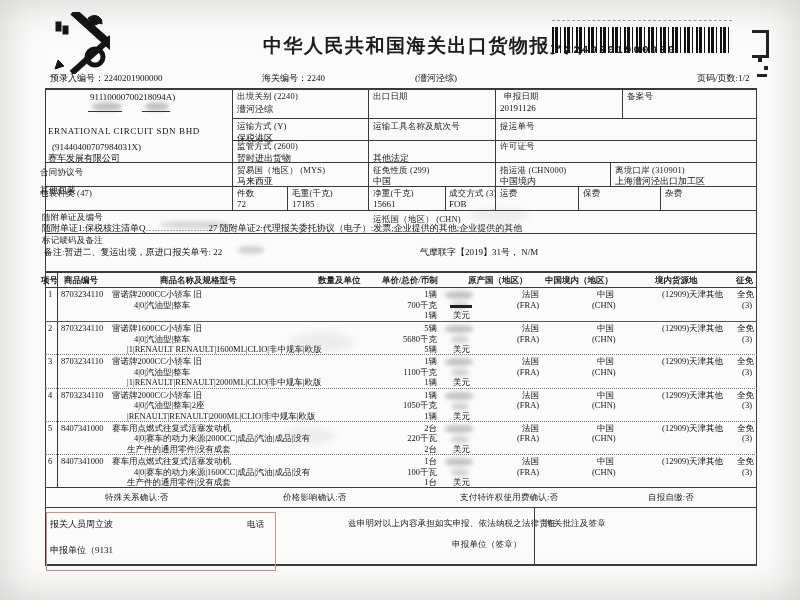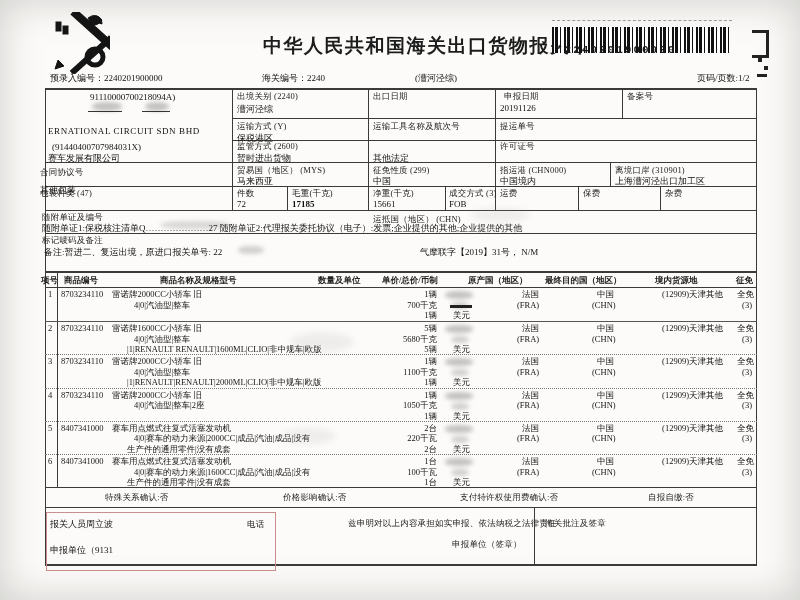--- a/index.html
+++ b/index.html
@@ -136,21 +136,21 @@
   <div class="abs lab" style="left:500px;top:165px;">指运港 (CHN000)</div>
   <div class="abs val" style="left:500px;top:175px;">中国境内</div>
   <div class="abs lab" style="left:615px;top:165px;">离境口岸 (310901)</div>
   <div class="abs val" style="left:615px;top:175px;">上海漕河泾出口加工区</div>
 
   <div class="abs lab" style="left:40px;top:188px;">包装种类 (47)</div>
   <div class="abs val" style="left:40px;top:184px;font-family:Liberation Serif, serif;">其他包装</div>
   <div class="abs lab" style="left:237px;top:188px;">件数</div>
   <div class="abs val" style="left:237px;top:199px;">72</div>
   <div class="abs lab" style="left:292px;top:188px;">毛重(千克)</div>
-  <div class="abs val" style="left:292px;top:199px;font-weight:bold;">17185</div>
+  <div class="abs val" style="left:292px;top:199px;">17185</div>
   <div class="abs lab" style="left:373px;top:188px;">净重(千克)</div>
   <div class="abs val" style="left:373px;top:199px;">15661</div>
   <div class="abs lab" style="left:449px;top:188px;">成交方式 (3)</div>
   <div class="abs val" style="left:449px;top:199px;">FOB</div>
   <div class="abs lab" style="left:500px;top:188px;">运费</div>
   <div class="abs lab" style="left:583px;top:188px;">保费</div>
   <div class="abs lab" style="left:665px;top:188px;">杂费</div>
 
   <div class="abs lab" style="left:42px;top:212px;text-align:right;">随附单证及编号</div>
   <div class="abs val" style="left:42px;top:222px;">随附单证1:保税核注清单Q…………………27 随附单证2:代理报关委托协议（电子）:发票;企业提供的其他;企业提供的其他</div>
@@ -160,21 +160,21 @@
   <div class="abs val" style="left:44px;top:246px;">备注:暂进二、复运出境，原进口报关单号: 22</div>
   <div class="sm" style="left:238px;top:246px;width:26px;height:8px;opacity:.3;"></div>
   <div class="abs val" style="left:420px;top:246px;">气摩联字【2019】31号， N/M</div>
 
   <div class="abs hdr" style="left:41px;top:275px;">项号</div>
   <div class="abs hdr" style="left:64px;top:275px;">商品编号</div>
   <div class="abs hdr" style="left:160px;top:275px;">商品名称及规格型号</div>
   <div class="abs hdr" style="left:318px;top:275px;">数量及单位</div>
   <div class="abs hdr" style="left:382px;top:275px;">单价/总价/币制</div>
   <div class="abs hdr" style="left:468px;top:275px;">原产国（地区）</div>
-  <div class="abs hdr" style="left:545px;top:275px;">最终目的国（地区）</div>
+  <div class="abs hdr" style="left:545px;top:275px;">中国境内（地区）</div>
   <div class="abs hdr" style="left:655px;top:275px;">境内货源地</div>
   <div class="abs hdr" style="left:736px;top:275px;">征免</div>
 
   <div id="items-body">
       <div class="item-row" style="top: 288px;">
       <div class="c no">1</div>
       <div class="c code">8703234110</div>
       <div class="c n1">雷诺牌2000CC小轿车 旧</div>
       <div class="c n2">4|0|汽油型|整车</div>
       <div class="c q1">1辆</div>
@@ -230,20 +230,21 @@
       <div class="c de2">(CHN)</div>
       <div class="c src">(12909)天津其他</div>
       <div class="c ex1">全免</div>
       <div class="c ex2">(3)</div>
     </div>
       <div class="item-row sep-dot" style="top: 387.6px;">
       <div class="c no">4</div>
       <div class="c code">8703234110</div>
       <div class="c n1">雷诺牌2000CC小轿车 旧</div>
       <div class="c n2">4|0|汽油型|整车|2座</div>
+      <div class="c n3">|RENAULT|RENAULT|2000ML|CLIO|非中规车|欧版</div>
       <div class="c q1">1辆</div>
       <div class="c q2">1050千克</div>
       <div class="c q3">1辆</div>
       <div class="sm" style="left:400px;top:3px;width:28px;height:8px;"></div>
       <div class="sm" style="left:406px;top:14px;width:18px;height:7px;opacity:.3;"></div>
       <div class="c cur">美元</div>
       <div class="c or1">法国</div>
       <div class="c or2">(FRA)</div>
       <div class="c de1">中国</div>
       <div class="c de2">(CHN)</div>

